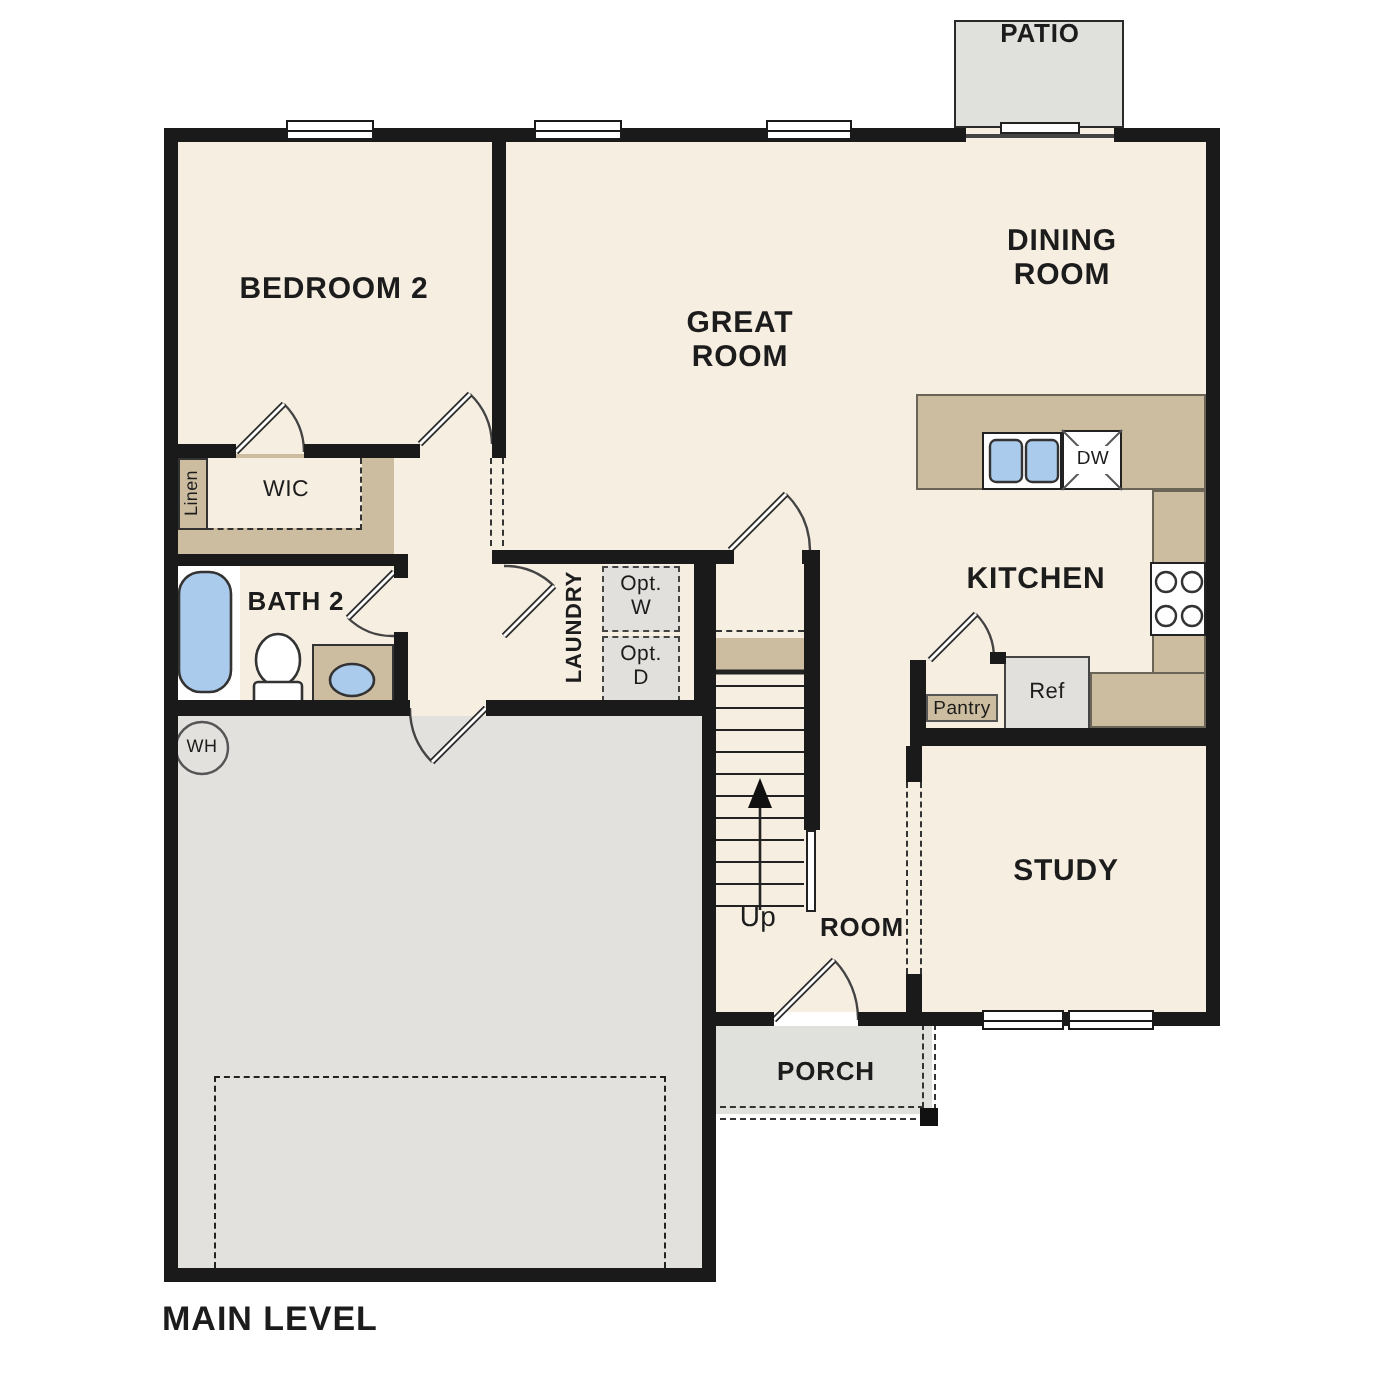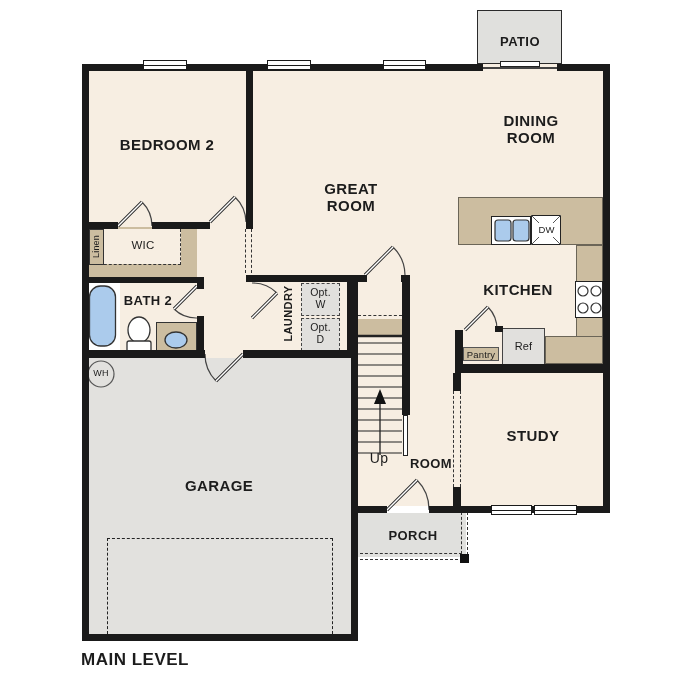--- a/index.html
+++ b/index.html
@@ -194,36 +194,35 @@
   <div class="win" style="left:383px;top:60px;width:43px;height:10px;">
       <i></i>
     </div>
   <div class="win" style="left:491px;top:505px;width:41px;height:10px;">
       <i></i>
     </div>
   <div class="win" style="left:534px;top:505px;width:43px;height:10px;">
       <i></i>
     </div>
 
-  <div class="lbl sm" style="left:478px;top:34px;width:84px;text-align:center;">PATIO</div>
+  <div class="lbl sm" style="left:478px;top:9px;width:84px;text-align:center;">PATIO</div>
   <div class="lbl" style="left:88px;top:136px;width:158px;">BEDROOM 2</div>
-  <div class="lbl" style="left:292px;top:153px;width:118px;margin-top:27px;">
+  <div class="lbl" style="left:311px;top:153px;width:118px;">
     <span>GREAT</span>
     <span>ROOM</span>
   </div>
   <div class="lbl" style="left:472px;top:112px;width:118px;">
     <span>DINING</span>
     <span>ROOM</span>
   </div>
   <div class="lbl" style="left:458px;top:281px;width:120px;">KITCHEN</div>
   <div class="lbl" style="left:473px;top:427px;width:120px;">STUDY</div>
   <div class="lbl sm" style="left:398px;top:456px;width:66px;">ROOM</div>
   <div class="lbl sm" style="left:368px;top:528px;width:90px;">PORCH</div>
   <div class="lbl" style="left:159px;top:477px;width:120px;">
-    <span>GARAGE</span>
   </div>
   <div class="lbl sm" style="left:120px;top:293px;width:56px;">BATH 2</div>
   <div class="lbl reg" style="left:118px;top:239px;width:50px;font-size:11.5px;line-height:13px;">WIC</div>
   <div class="lbl reg rot" style="left:79px;top:241px;width:34px;font-size:9px;line-height:11px;">Linen</div>
   <div class="lbl rot" style="left:253px;top:307px;width:70px;font-size:11px;line-height:13px;">LAUNDRY</div>
   <div class="lbl reg" style="left:301px;top:286px;width:39px;font-size:10.5px;line-height:12px;">
     <span>Opt.</span>
     <span>W</span>
   </div>
   <div class="lbl reg" style="left:301px;top:321px;width:39px;font-size:10.5px;line-height:12px;">

